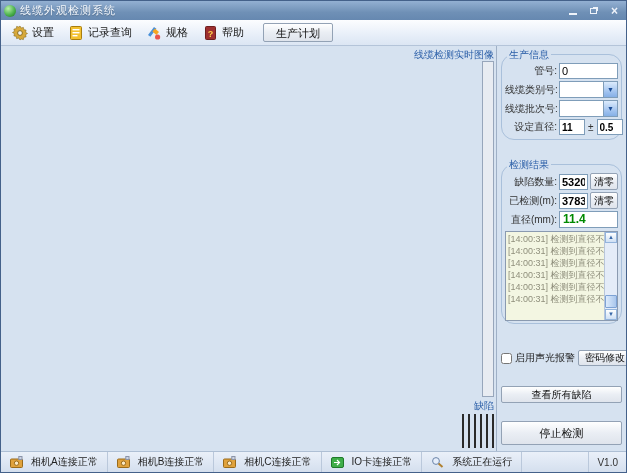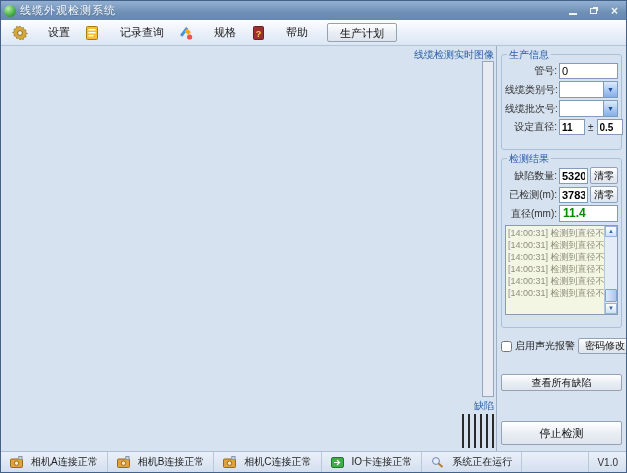--- a/index.html
+++ b/index.html
@@ -34,21 +34,21 @@
   .wb-close { font-size:12px; font-weight:bold; }
 
   
   .toolbar {
     height:26px; flex:none;
     background:linear-gradient(#fcfdff, #e4ecf7 70%, #dce6f3);
     border-bottom:1px solid #b4c4d9;
     display:flex; align-items:center; gap:4px; padding:0 6px;
     font-size:11px; color:#1a1a1a;
   }
-  .tb-item { display:flex; gap:20px; padding:2px 5px; border-radius:2px; cursor:default; }
+  .tb-item { display:flex; gap:4px; padding:2px 5px; border-radius:2px; cursor:default; }
   .plan-btn {
     margin-left:10px; font-size:11px; padding:2px 12px; height:19px;
     border:1px solid #8694a8; border-radius:2px;
     background:linear-gradient(#ffffff,#e8ecf2 50%,#dde3ec);
     cursor:default;
   }
 
   
   .content { flex:1; display:flex; min-height:0; background:#d6e2f0; }
 
@@ -97,22 +97,22 @@
   }
 
   
   .right {
     width:130px; flex:none;
     border-left:1px solid #9fb0c6;
     display:flex; flex-direction:column;
     padding:8px 4px 4px 4px;
   }
   .group {
-    border:1px solid #a9c0db; border-radius:3px;
-    padding:6px 3px 12px 3px; margin-bottom:8px; position:relative;
+    border:1px solid #a9c0db; border-radius:13px;
+    padding:6px 3px 2px 3px; margin-bottom:24px; position:relative;
   }
   .group-title {
     position:absolute; top:-7px; left:5px;
     background:#d6e2f0; color:#2b5fa8;
     font-size:10px; padding:0 2px;
   }
   .row { display:flex; align-items:center; margin:2px 0; gap:2px; }
   .row .lbl { font-size:10px; color:#333; width:52px; text-align:right; flex:none; white-space:nowrap; overflow:hidden; }
   .txt {
     flex:1; min-width:0; height:16px; font-size:11px;

